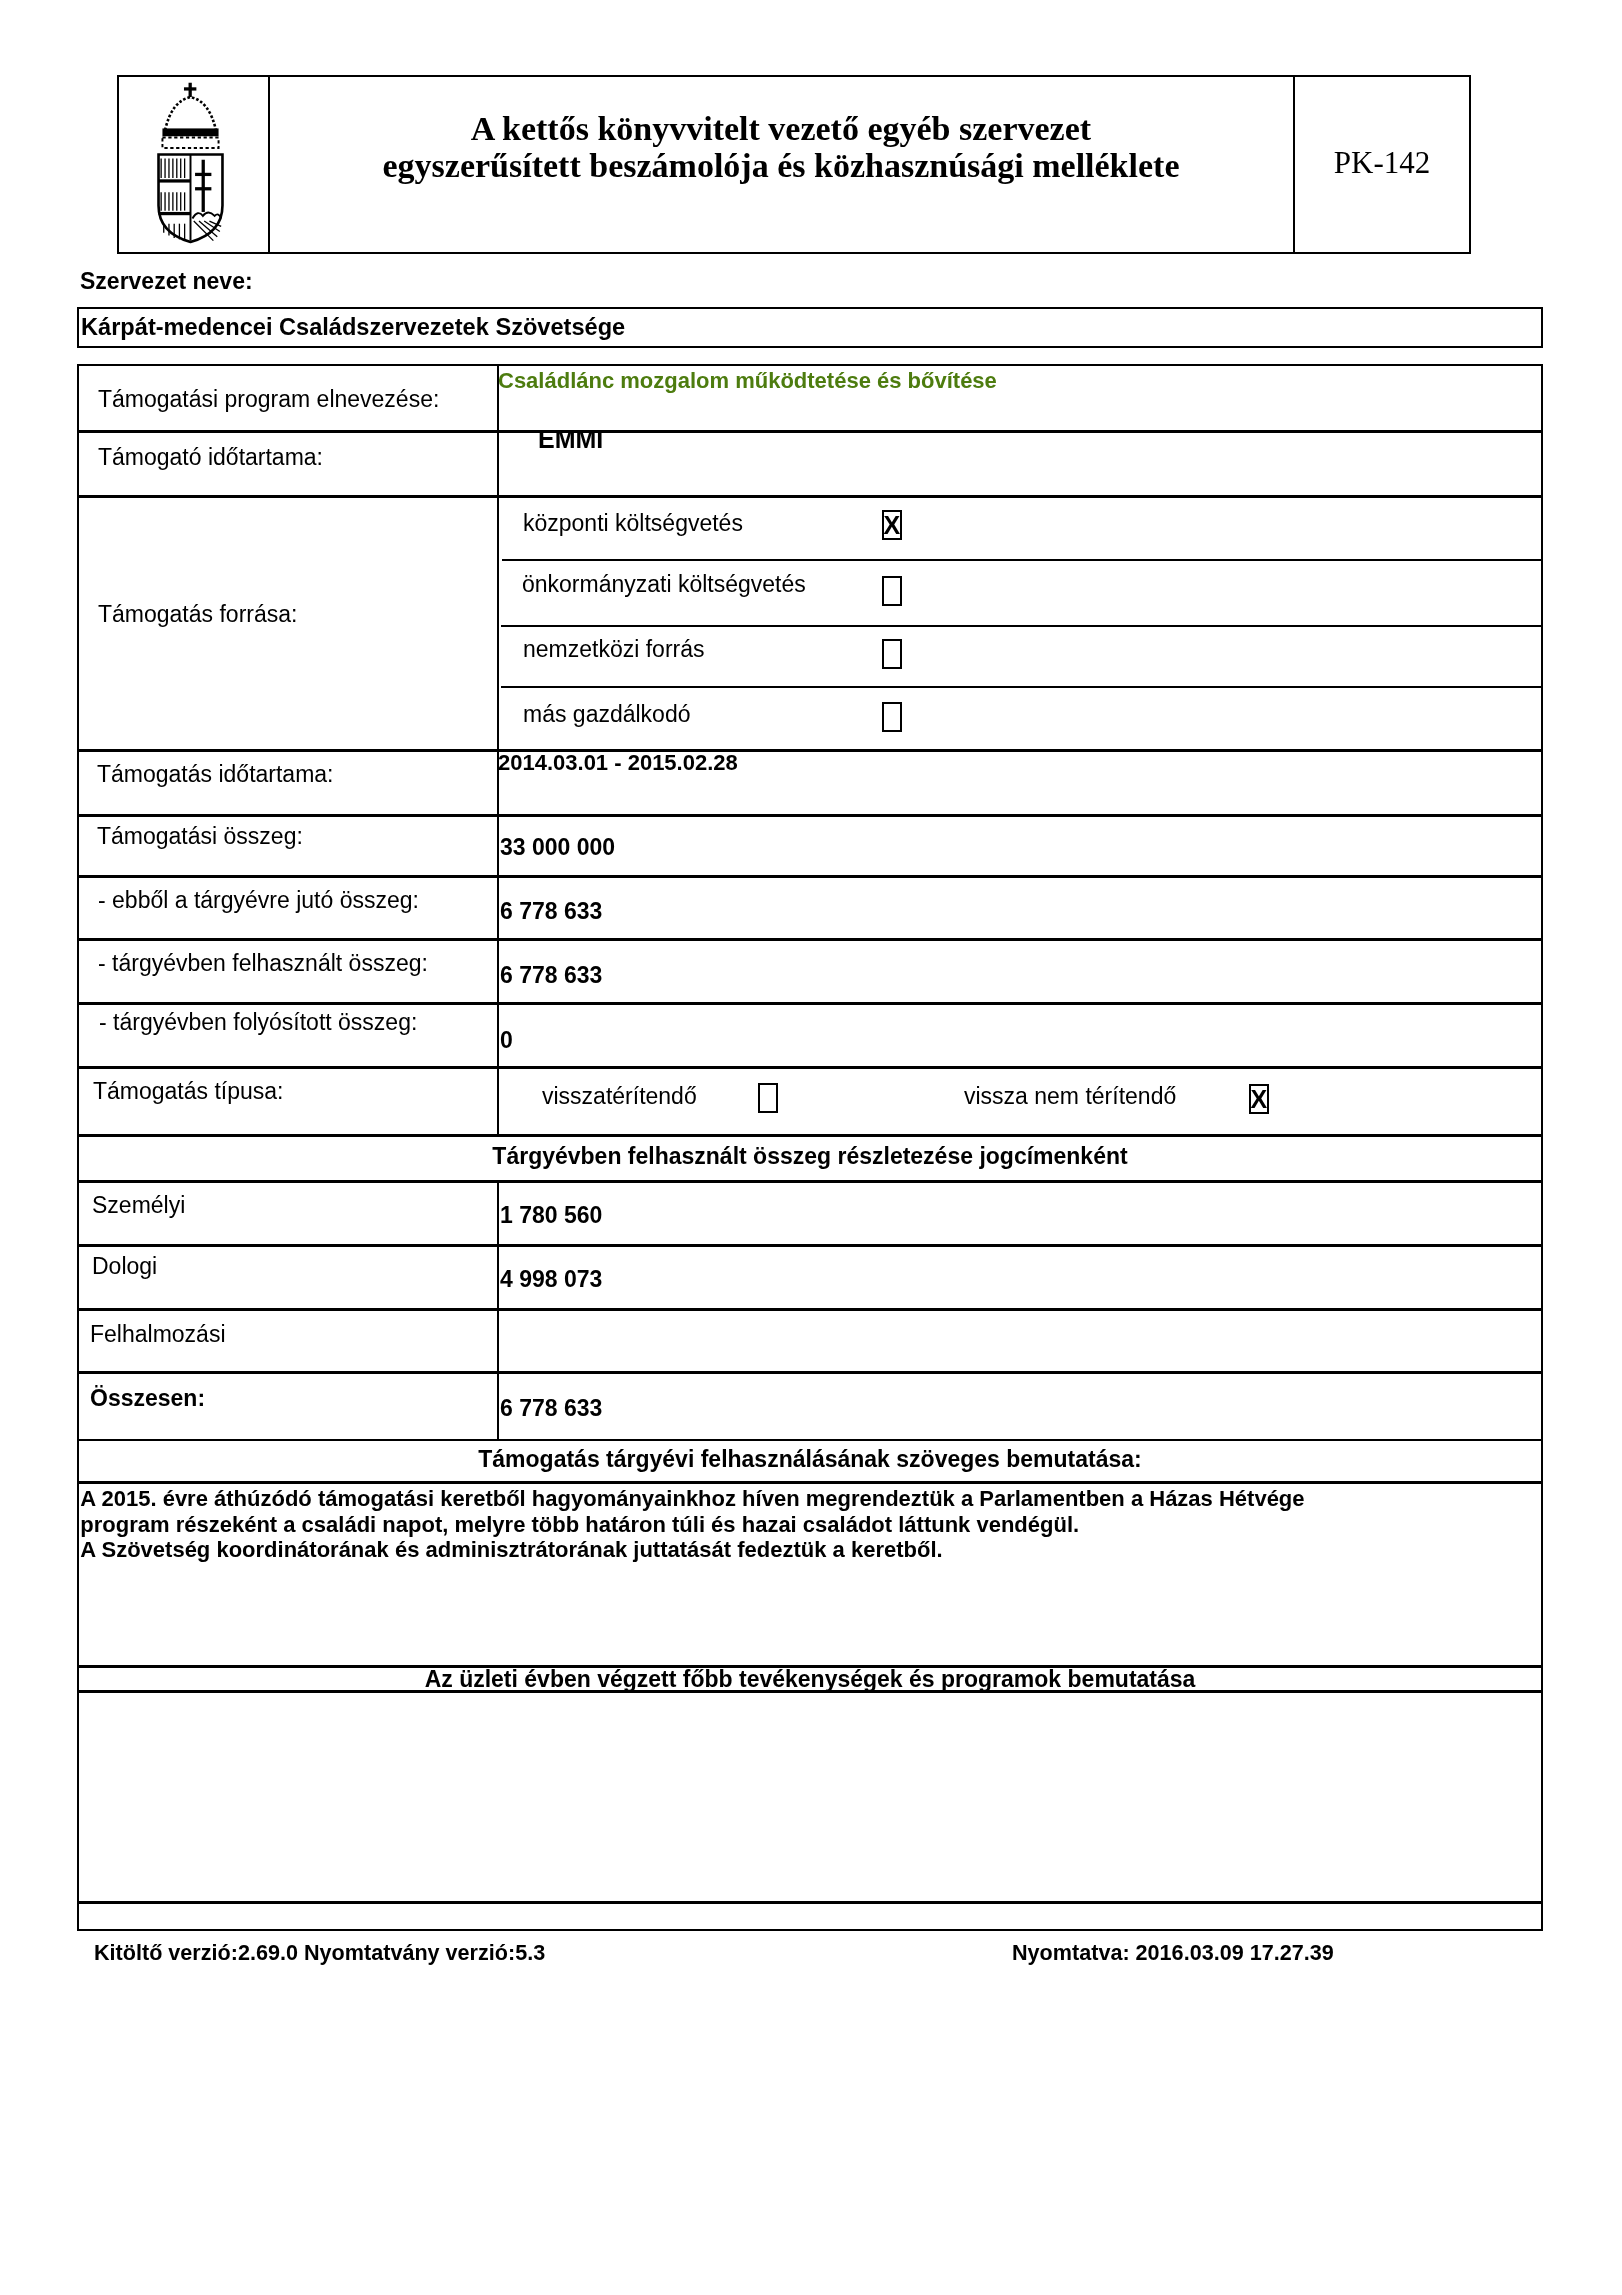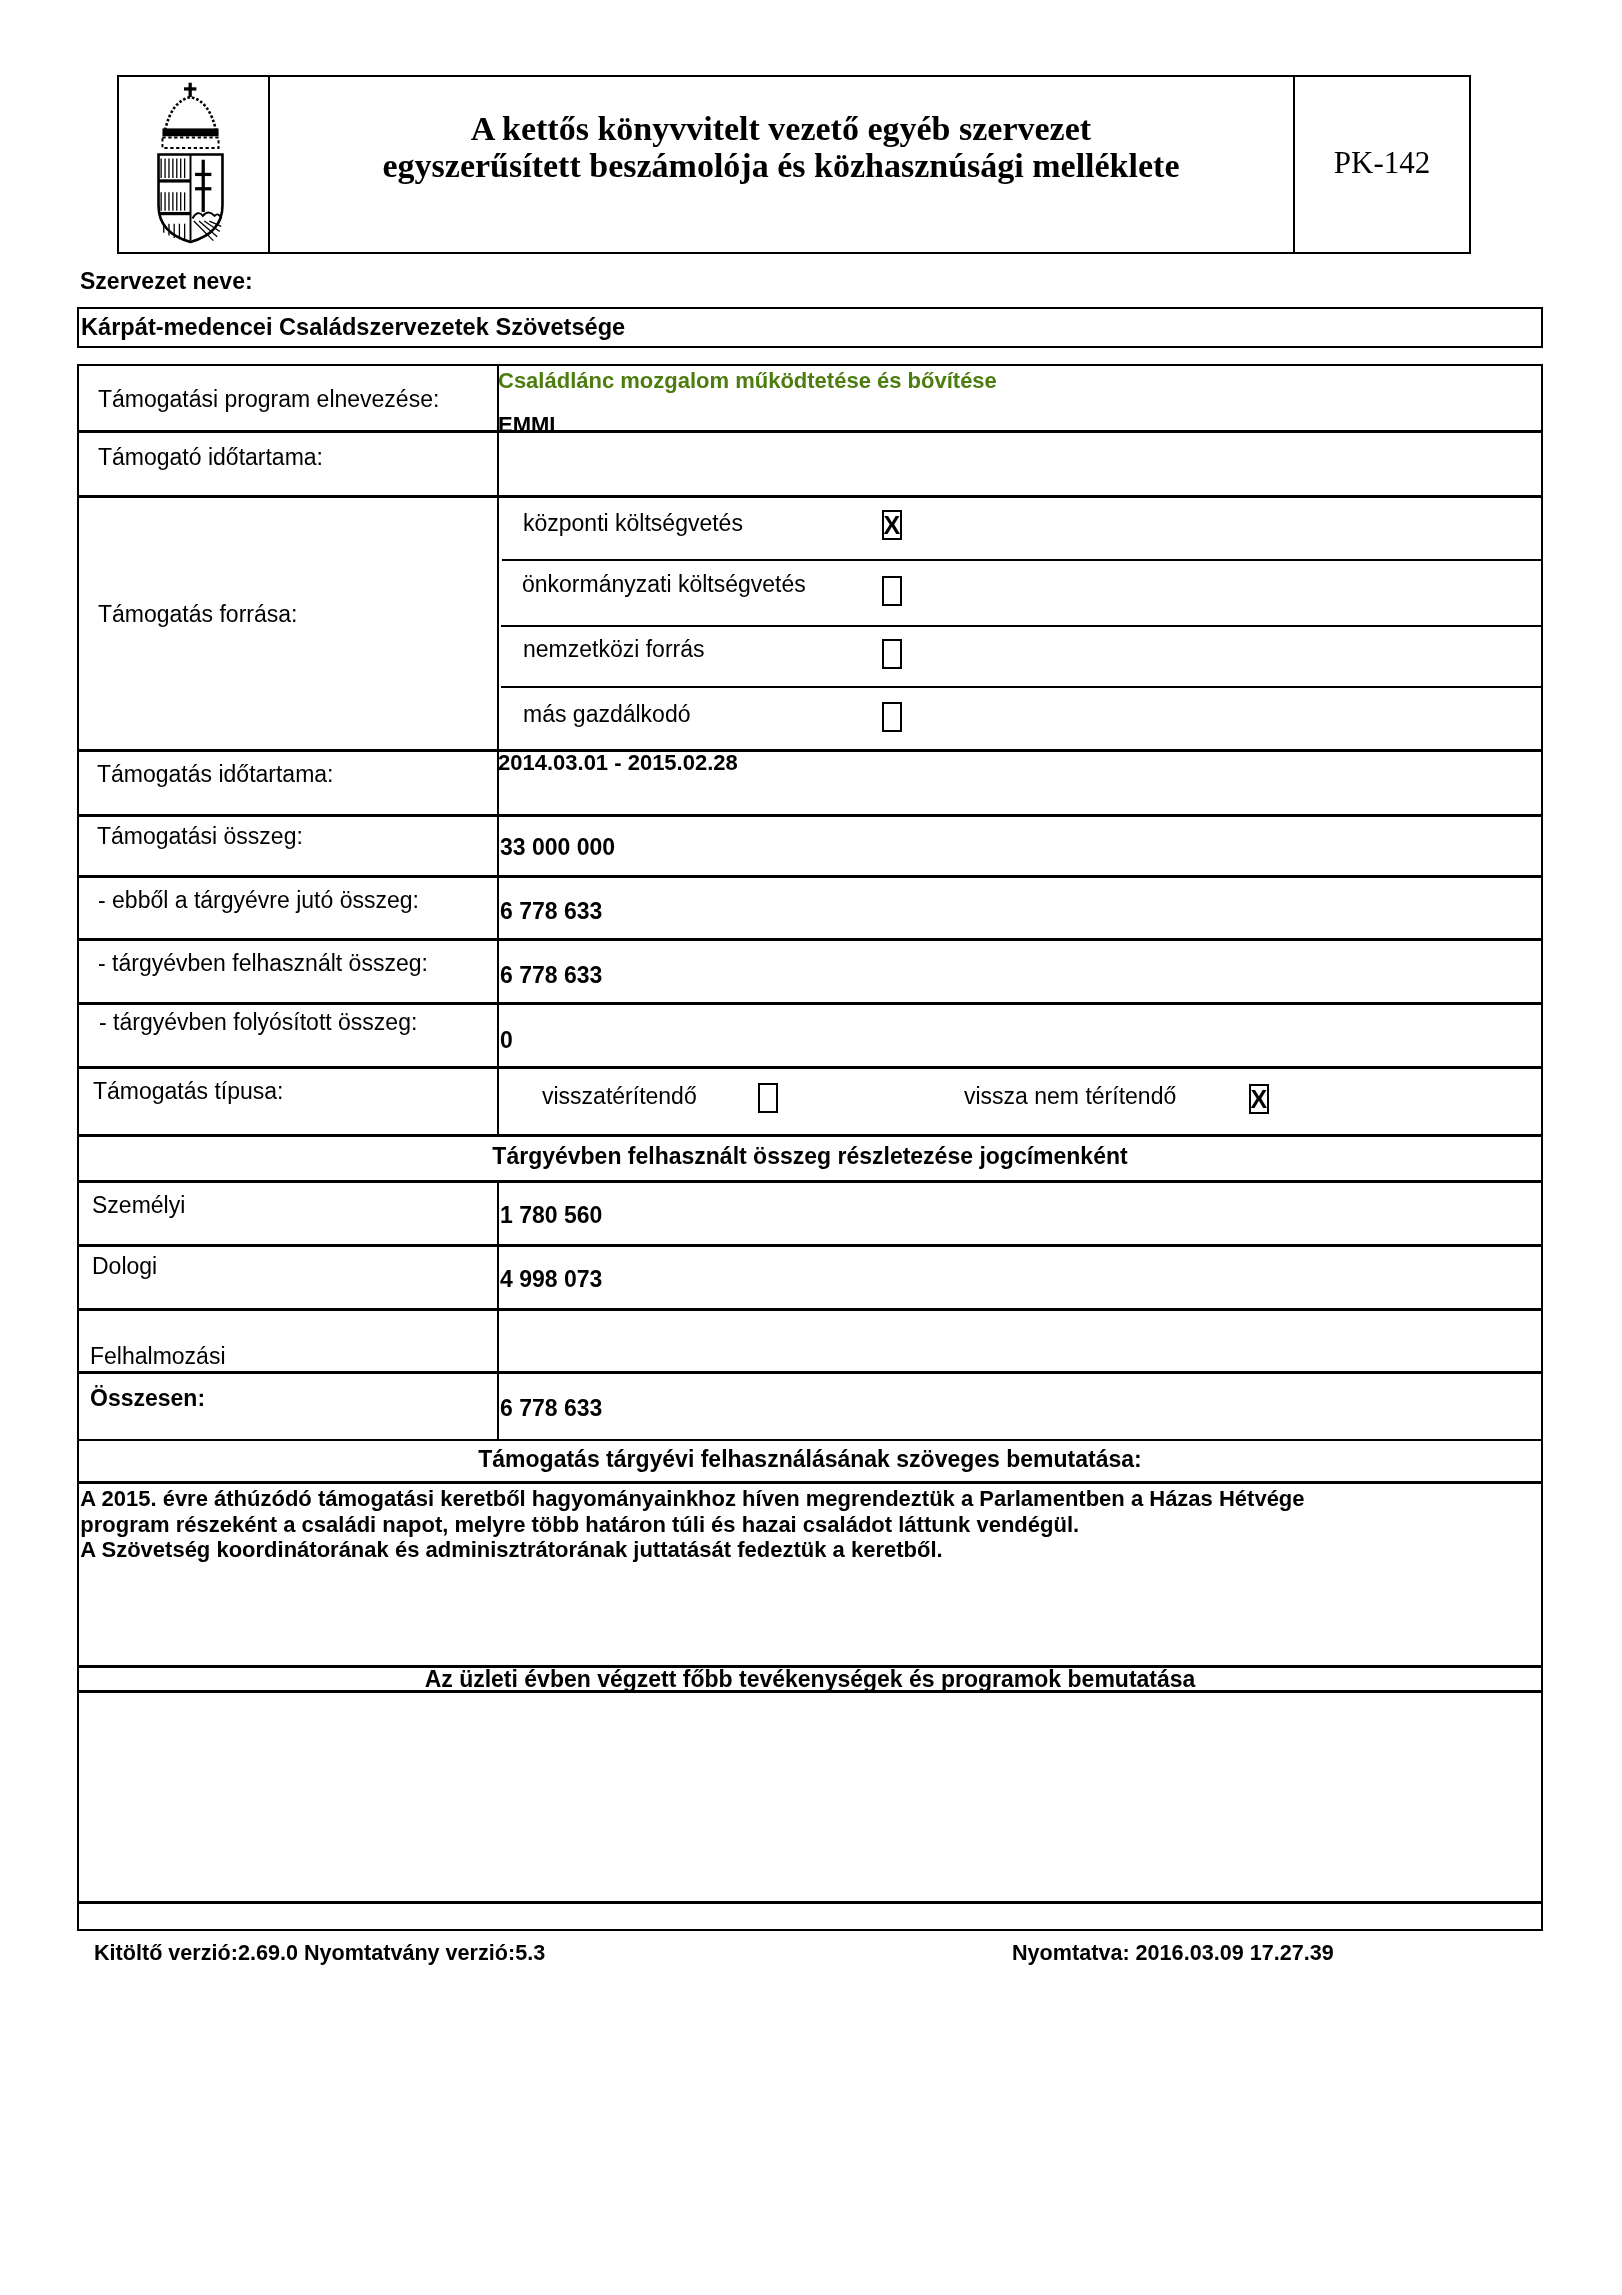--- a/index.html
+++ b/index.html
@@ -86,21 +86,21 @@
 <div class="box" style="left:77px;top:364px;width:1466px;height:1567px;border-width:2px;"></div>
 
 <div class="vline" style="left:497px;top:364px;height:771px;"></div>
 <div class="vline" style="left:497px;top:1181px;height:260px;"></div>
 
 <div class="lbl" style="left:98px;top:386px;">Támogatási program elnevezése:</div>
 <div class="val" style="left:498px;top:368px;font-size:22px;color:#4d7c0f;">Családlánc mozgalom működtetése és bővítése</div>
 <div class="hline" style="left:77px;top:430px;width:1466px;"></div>
 
 <div class="lbl" style="left:98px;top:444px;">Támogató időtartama:</div>
-<div class="val" style="left:498px;top:412px;font-size:22px;">EMMI</div>
+<div class="val" style="left:498px;top:425px;font-size:25px;padding-left:40px;">EMMI</div>
 <div class="hline" style="left:77px;top:495px;width:1466px;"></div>
 
 <div class="lbl" style="left:98px;top:601px;">Támogatás forrása:</div>
 
 <div class="lbl" style="left:523px;top:510px;">központi költségvetés</div>
 <div class="cb" style="left:882px;top:510px;">X</div>
 <div class="hline thin" style="left:502px;top:559px;width:1041px;"></div>
 
 <div class="lbl" style="left:522px;top:571px;">önkormányzati költségvetés</div>
 <div class="cb" style="left:882px;top:576px;"></div>
@@ -145,21 +145,21 @@
 <div class="hline" style="left:77px;top:1180px;width:1466px;"></div>
 
 <div class="lbl" style="left:92px;top:1192px;">Személyi</div>
 <div class="val" style="left:500px;top:1202px;">1 780 560</div>
 <div class="hline" style="left:77px;top:1244px;width:1466px;"></div>
 
 <div class="lbl" style="left:92px;top:1253px;">Dologi</div>
 <div class="val" style="left:500px;top:1266px;">4 998 073</div>
 <div class="hline" style="left:77px;top:1308px;width:1466px;"></div>
 
-<div class="lbl" style="left:90px;top:1321px;margin-top:22px;">Felhalmozási</div>
+<div class="lbl" style="left:90px;top:1321px;">Felhalmozási</div>
 <div class="val" style="left:500px;top:1332px;"></div>
 <div class="hline" style="left:77px;top:1371px;width:1466px;"></div>
 
 <div class="lbl" style="left:90px;top:1385px;font-weight:bold;">Összesen:</div>
 <div class="val" style="left:500px;top:1395px;">6 778 633</div>
 <div class="hline" style="left:77px;top:1439px;width:1466px;border-top-width:2px;"></div>
 
 <div class="center-title" style="top:1446px;font-size:23px;">Támogatás tárgyévi felhasználásának szöveges bemutatása:</div>
 <div class="hline" style="left:77px;top:1481px;width:1466px;"></div>
 <div class="abs" style="left:79px;top:1486px;width:1463px;height:177px;">

